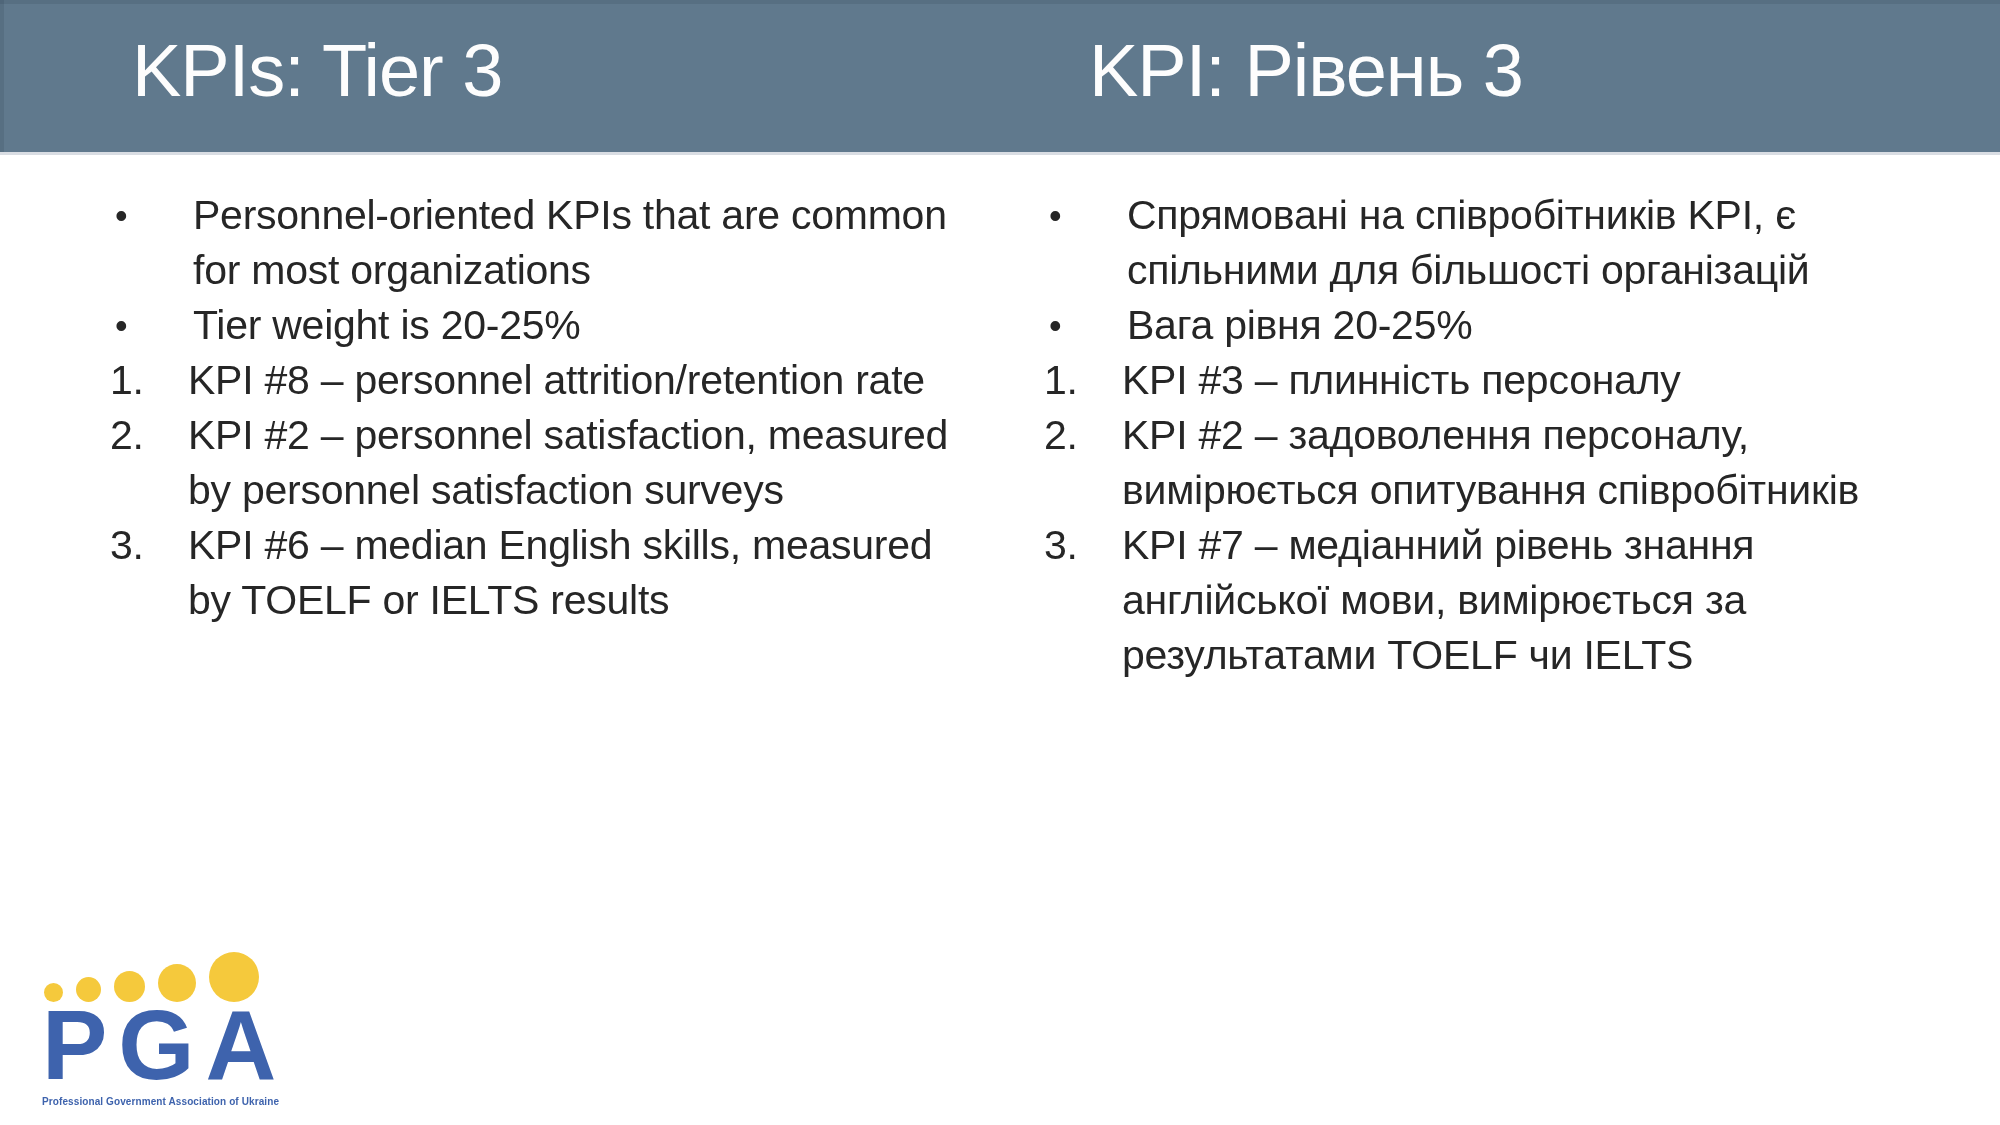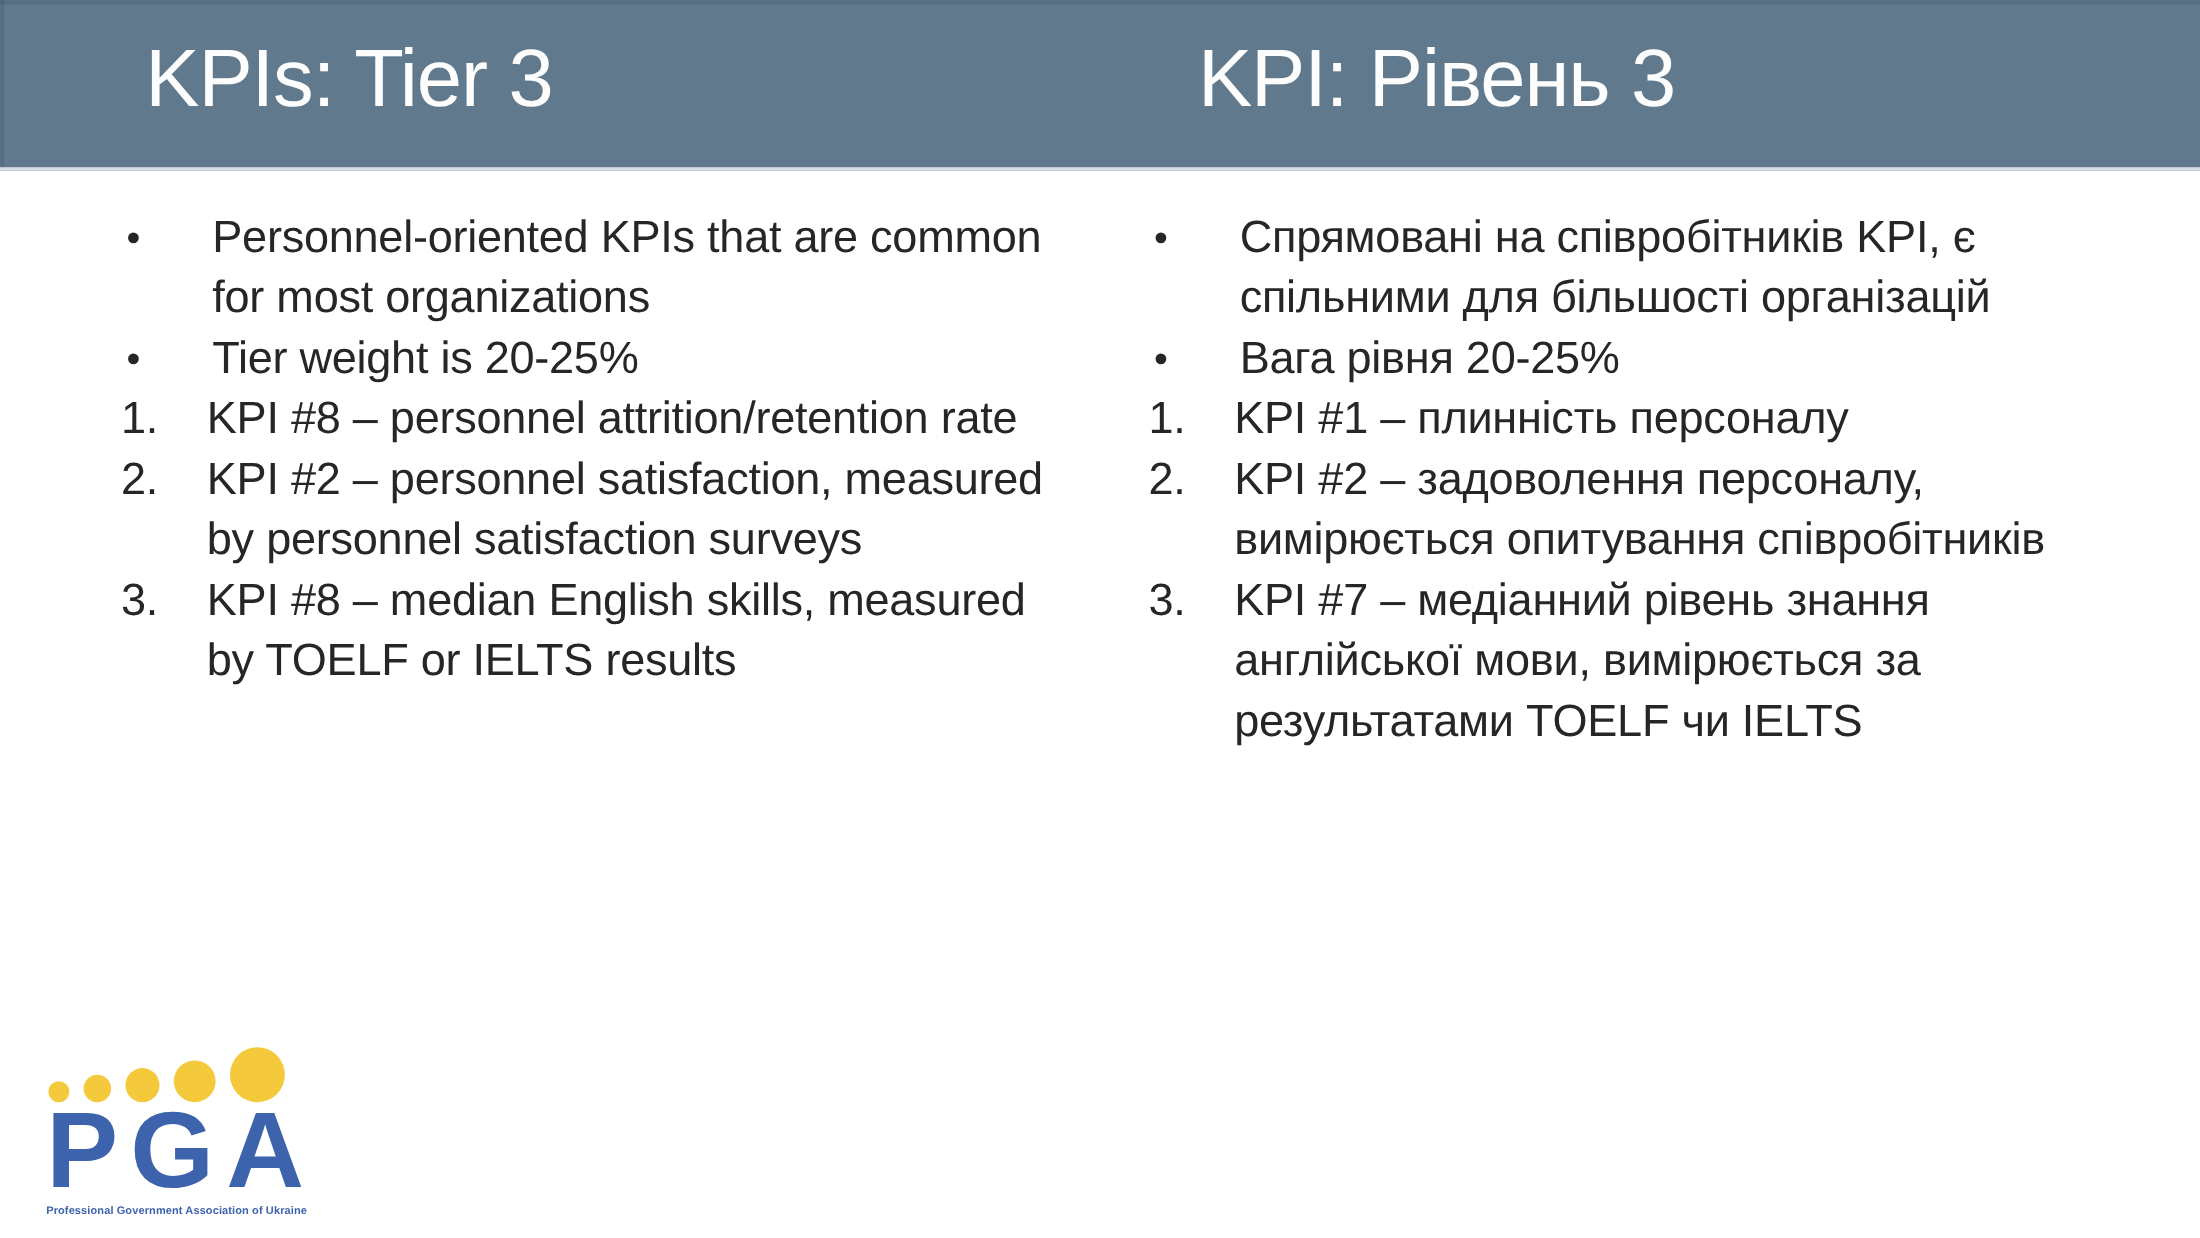--- a/index.html
+++ b/index.html
@@ -122,38 +122,38 @@
       <span class="marker">1.</span>
       <span class="text">KPI #8 – personnel attrition/retention rate</span>
     </div>
     <div class="li">
       <span class="marker">2.</span>
       <span class="text">KPI #2 – personnel satisfaction, measured
 by personnel satisfaction surveys</span>
     </div>
     <div class="li">
       <span class="marker">3.</span>
-      <span class="text">KPI #8 – median English skills, measured
+      <span class="text">KPI #6 – median English skills, measured
 by TOELF or IELTS results</span>
     </div>
   </section>
 
   <section class="col col-right" lang="uk">
     <div class="li">
       <span class="marker bullet">•</span>
       <span class="text">Спрямовані на співробітників KPI, є
 спільними для більшості організацій</span>
     </div>
     <div class="li">
       <span class="marker bullet">•</span>
       <span class="text">Вага рівня 20-25%</span>
     </div>
     <div class="li">
       <span class="marker">1.</span>
-      <span class="text">KPI #1 – плинність персоналу</span>
+      <span class="text">KPI #3 – плинність персоналу</span>
     </div>
     <div class="li">
       <span class="marker">2.</span>
       <span class="text">KPI #2 – задоволення персоналу,
 вимірюється опитування співробітників</span>
     </div>
     <div class="li">
       <span class="marker">3.</span>
       <span class="text">KPI #7 – медіанний рівень знання
 англійської мови, вимірюється за

